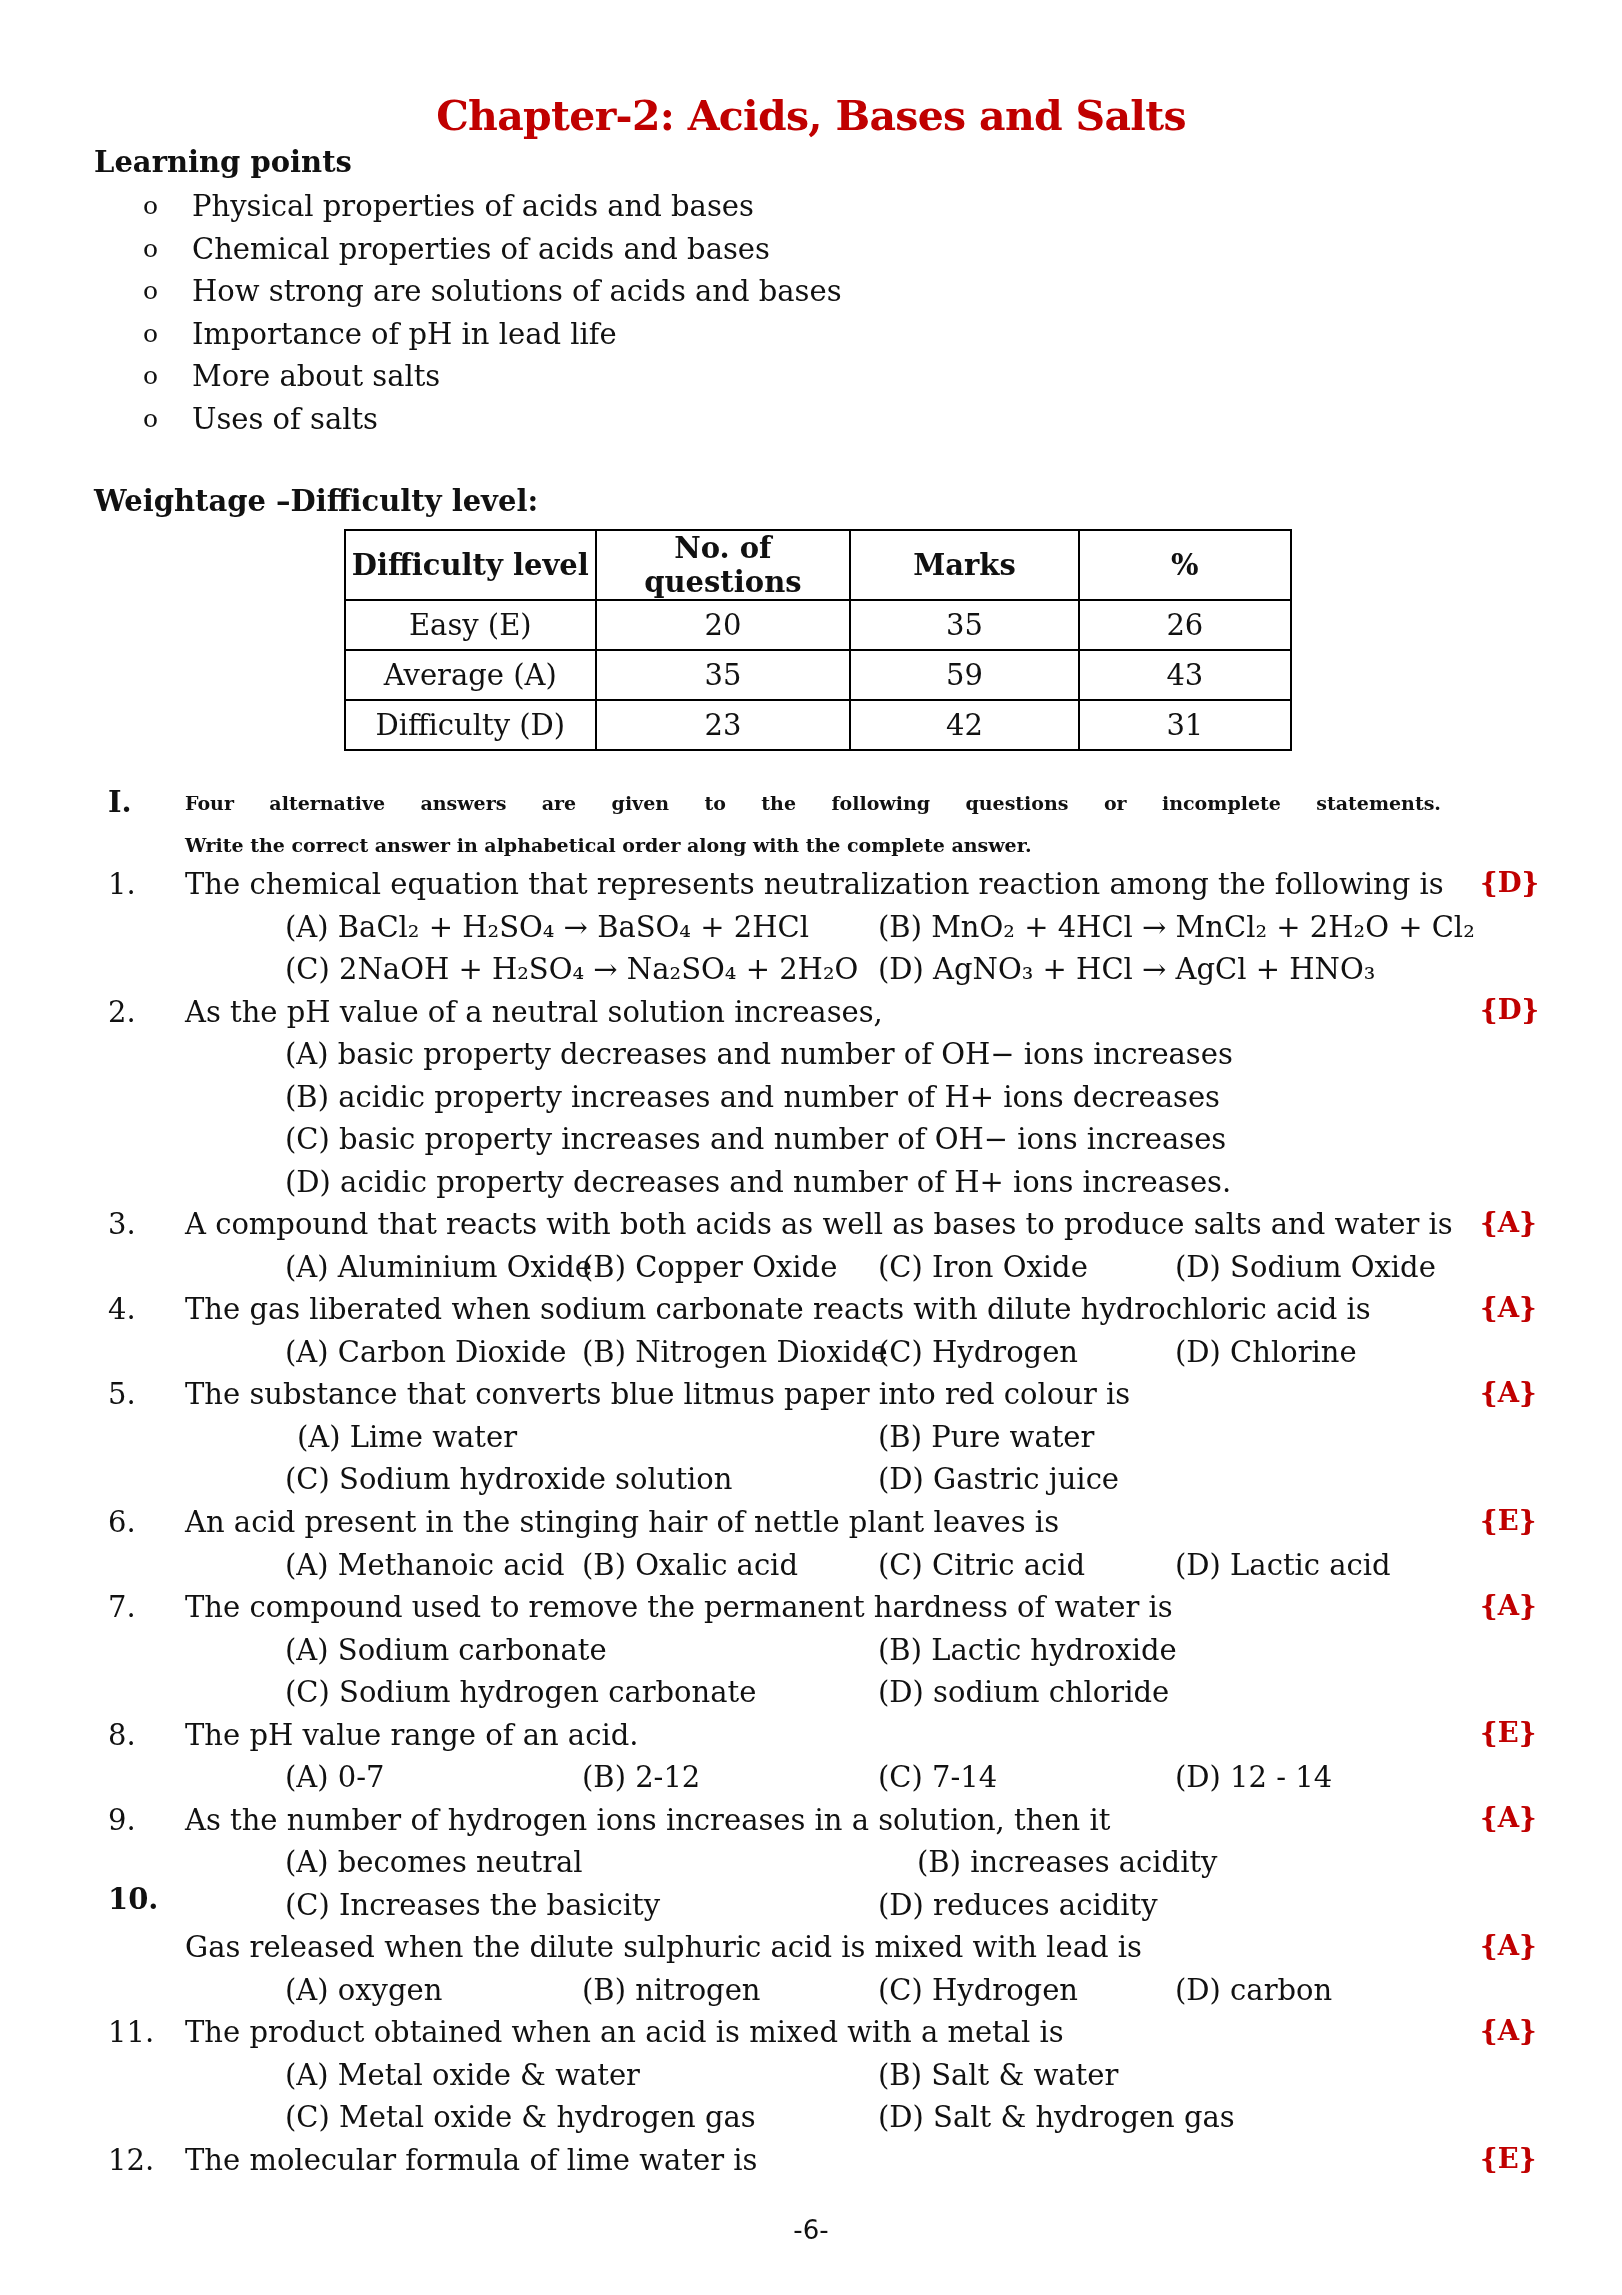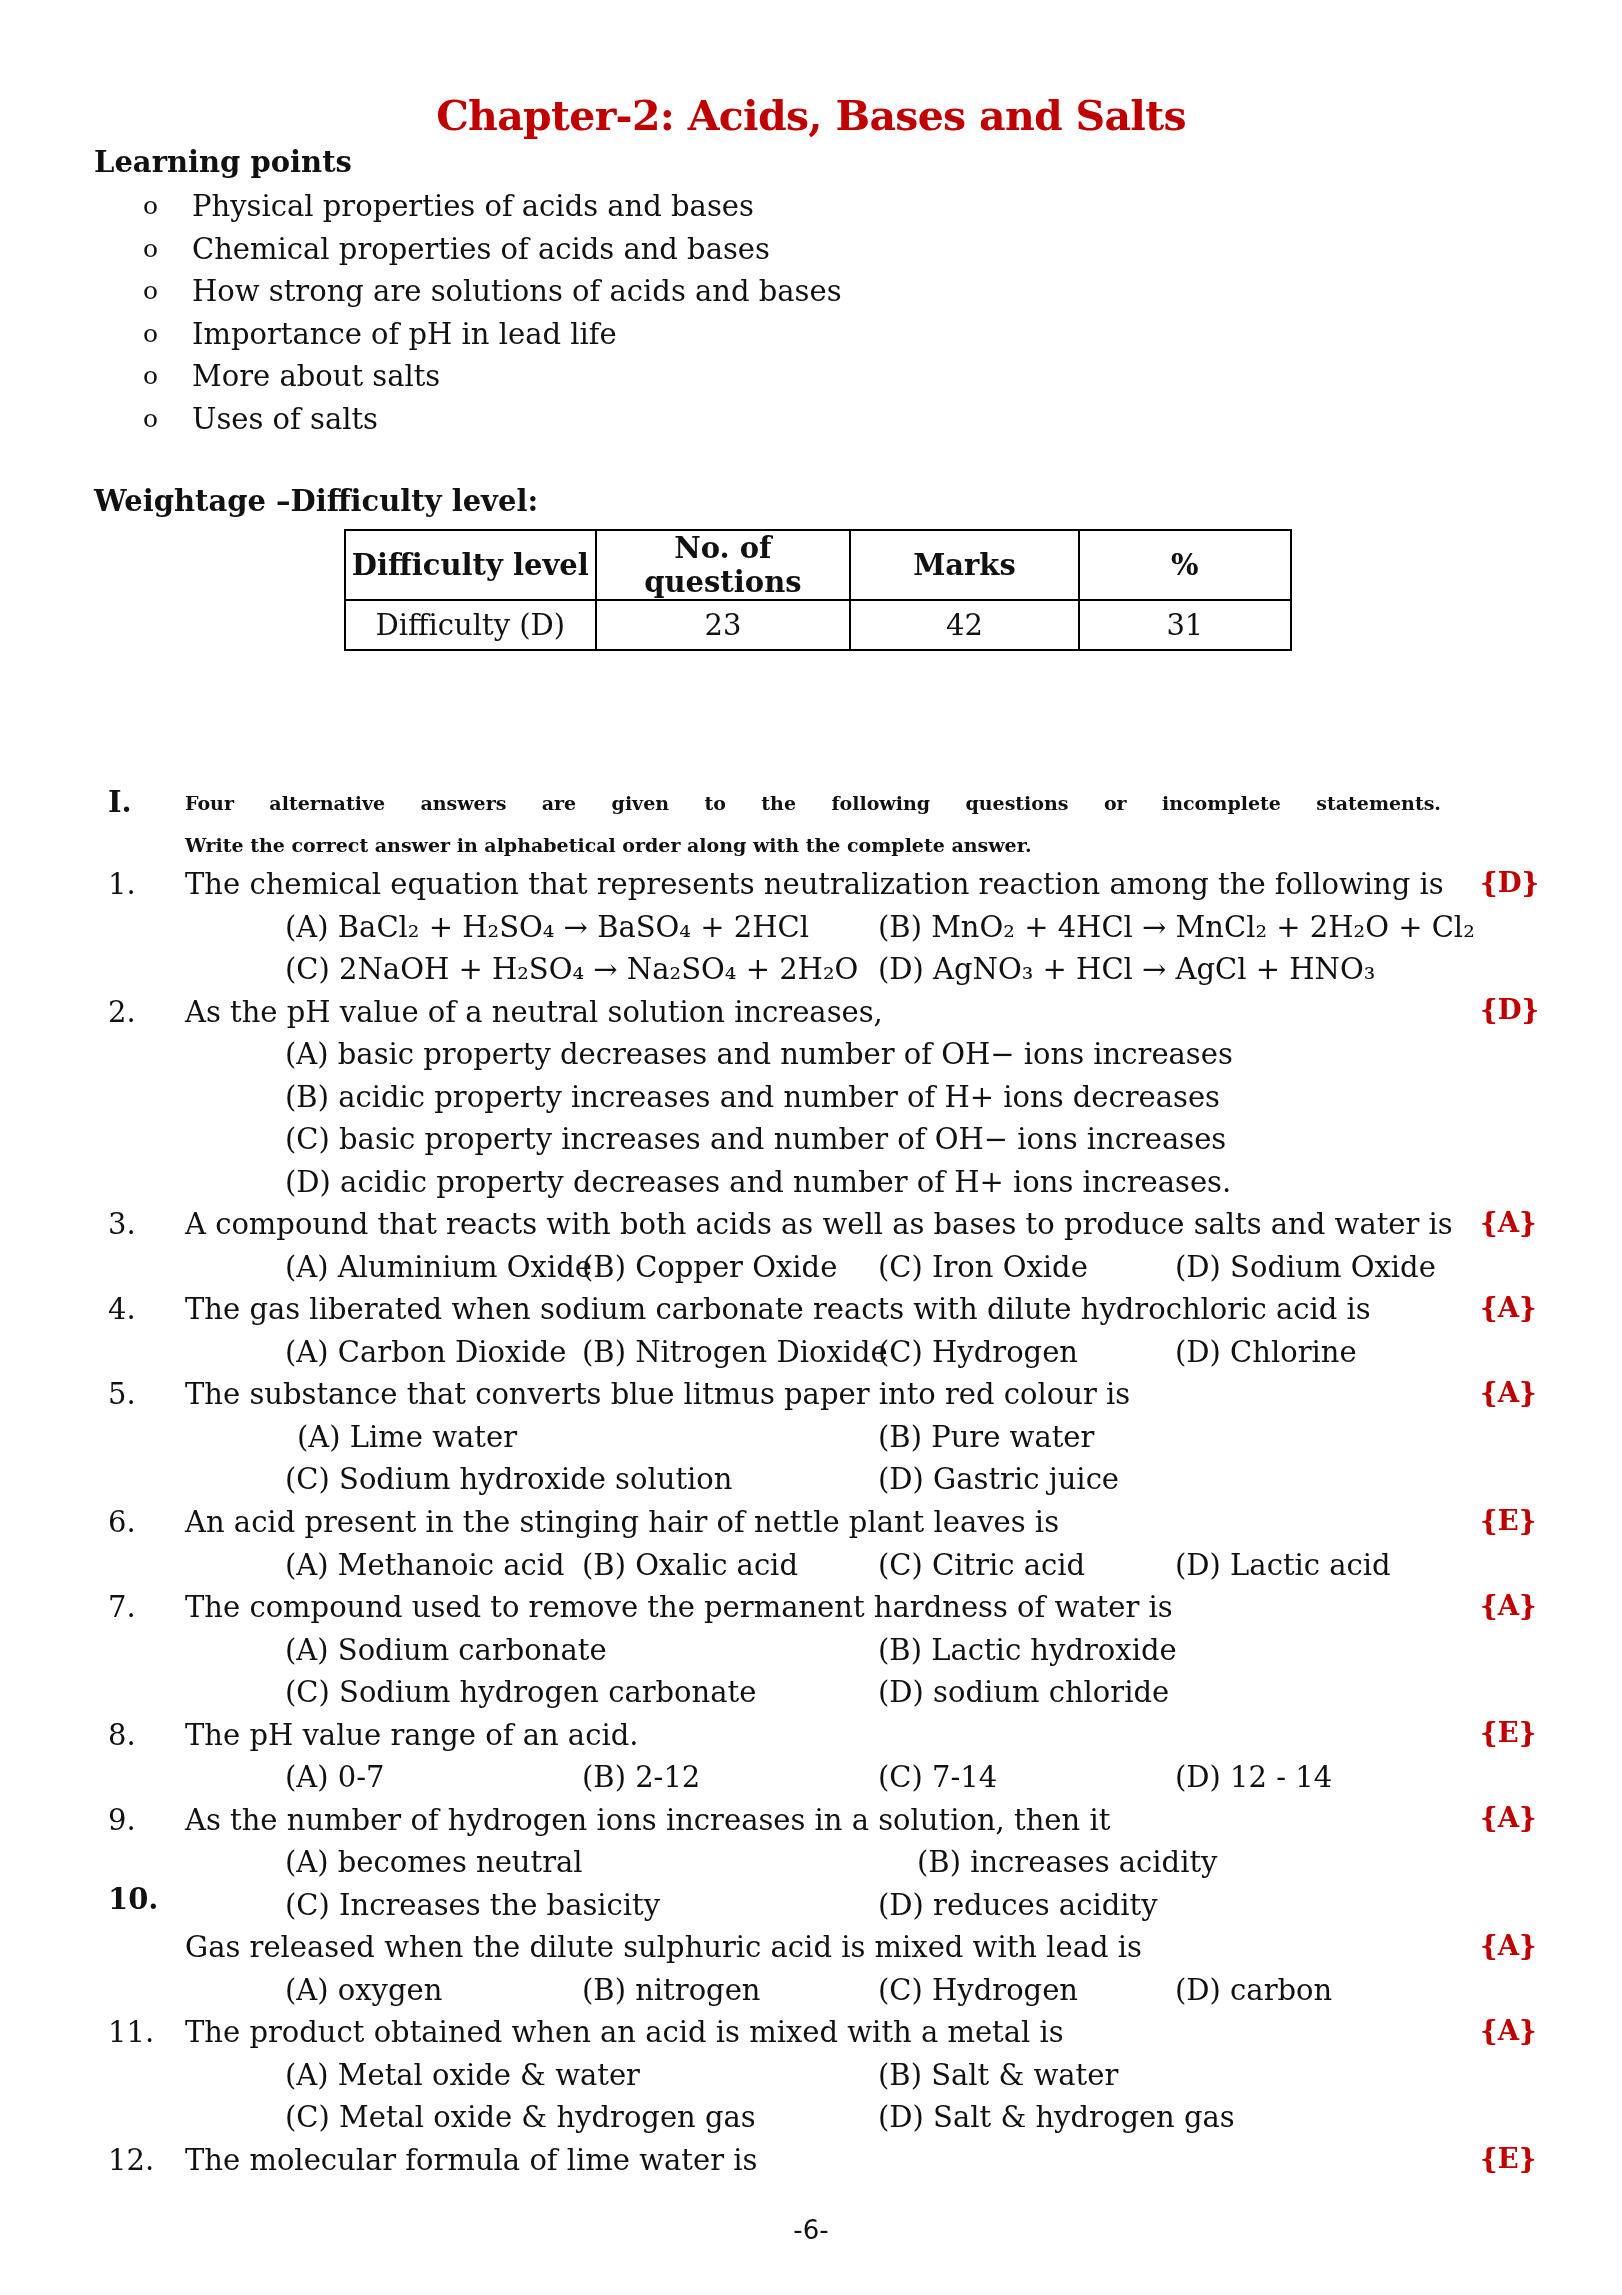--- a/index.html
+++ b/index.html
@@ -52,20 +52,32 @@
       <col style="width:255px">
       <col style="width:229px">
       <col style="width:213px">
     </colgroup>
   <tbody>
       <tr>
     <th>Difficulty level</th>
     <th>No. of questions</th>
     <th>Marks</th>
     <th>%</th>
+  </tr>
+  <tr>
+    <td>Easy (E)</td>
+    <td>20</td>
+    <td>35</td>
+    <td>26</td>
+  </tr>
+  <tr>
+    <td>Average (A)</td>
+    <td>35</td>
+    <td>59</td>
+    <td>43</td>
   </tr>
   <tr>
     <td>Difficulty (D)</td>
     <td>23</td>
     <td>42</td>
     <td>31</td>
   </tr>
 </tbody>
   </table>
 

